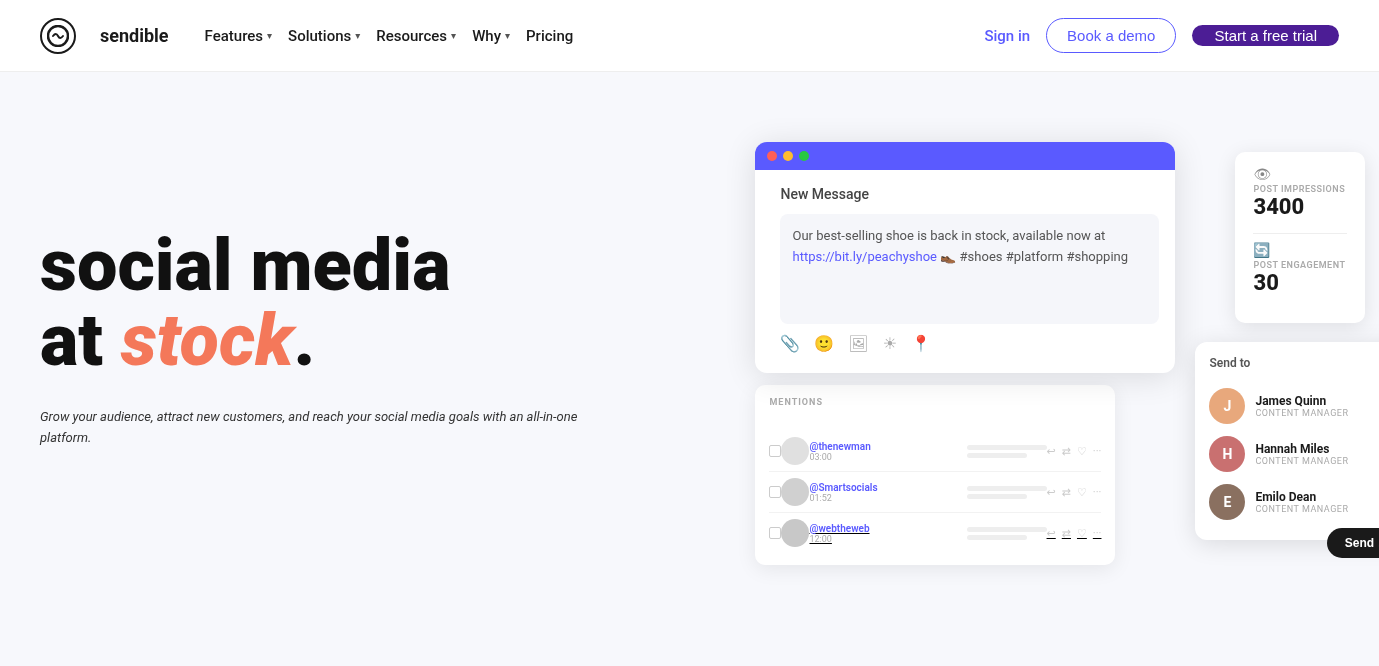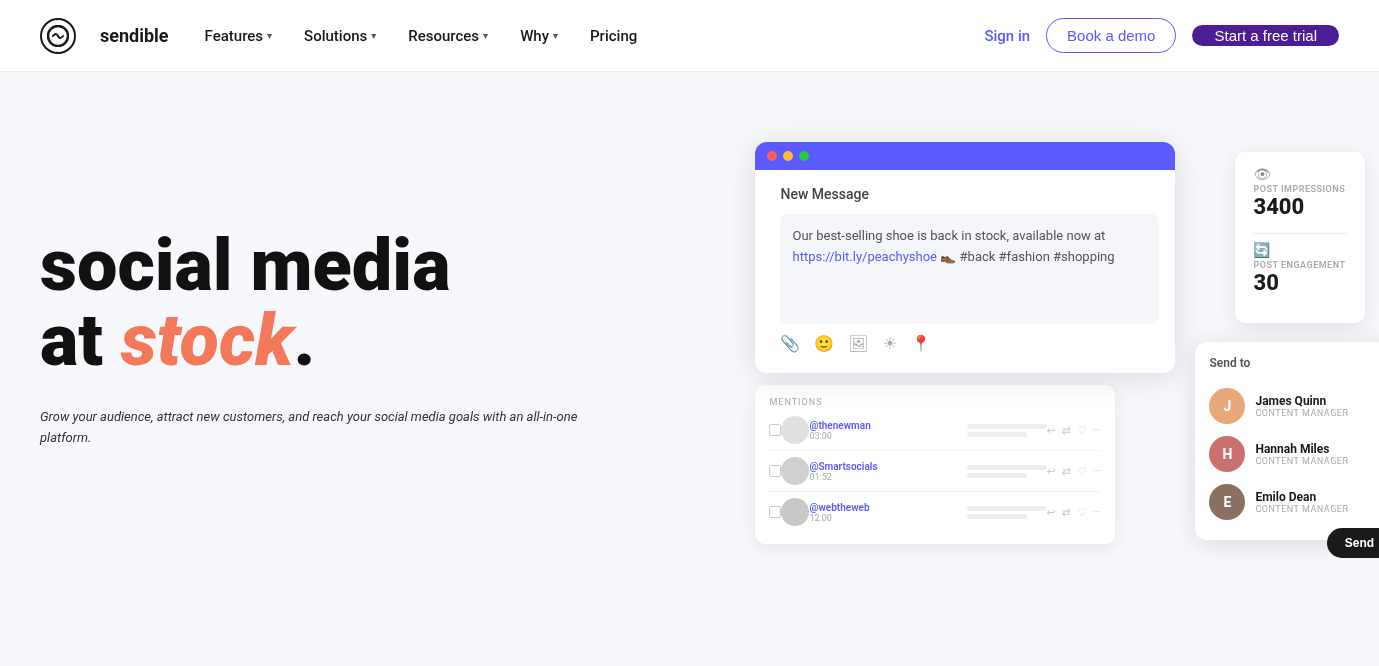--- a/index.html
+++ b/index.html
@@ -21,21 +21,21 @@
     .nav-left { display: flex; align-items: center; gap: 36px; }
     .logo { display: flex; align-items: center; gap: 24px; text-decoration: none; }
     .logo-icon {
       width: 36px; height: 36px;
       border: 2.5px solid #1a1a1a;
       border-radius: 50%;
       display: flex; align-items: center; justify-content: center;
       font-size: 16px; font-weight: 900; color: #1a1a1a;
     }
     .logo-text { font-size: 18px; font-weight: 700; color: #1a1a1a; }
-    .nav-links { display: flex; align-items: flex-start; gap: 32px; }
+    .nav-links { display: flex; align-items: flex-start; gap: 16px; }
     .nav-link {
       font-size: 15px; color: #1a1a1a; text-decoration: none; font-weight: 500;
       display: flex; align-items: center; gap: 4px; cursor: pointer;
     }
     .nav-link .chevron { font-size: 10px; color: #555; }
     .nav-right { display: flex; align-items: center; gap: 16px; margin-left: 41px; }
     .sign-in { font-size: 15px; color: #5a5aff; font-weight: 500; text-decoration: none; cursor: pointer; }
     .book-demo {
       border: 1.5px solid #5a5aff; border-radius: 24px;
       padding: 8px 20px; font-size: 15px; font-weight: 500;
@@ -112,23 +112,23 @@
     .stat-value { font-size: 22px; font-weight: 800; color: #1a1a1a; }
     .stat-divider { border: none; border-top: 1px solid #eee; margin: 8px 0; }
 
     
     .mentions-panel {
       background: #fff; border-radius: 10px;
       box-shadow: 0 4px 20px rgba(0,0,0,0.08);
       padding: 12px 14px; width: 360px;
       margin-top: 12px;
     }
-    .mentions-label { font-size: 9px; text-transform: uppercase; color: #aaa; letter-spacing: 1px; font-weight: 400; margin-bottom: 3px; }
+    .mentions-label { font-size: 9px; text-transform: uppercase; color: #aaa; letter-spacing: 1px; font-weight: 700; margin-bottom: 24px; }
     .mention-row { display: flex; align-items: center; padding: 6px 0; border-bottom: 1px solid #f2f2f2; }
-    .mention-row:last-child { border-bottom: none; }
+    .mention-row:last-child { border-bottom: none; text-decoration: underline; }
     .mention-cb { width: 12px; height: 12px; border: 1.5px solid #ccc; border-radius: 2px; flex-shrink: 0; }
     .mention-avatar { width: 28px; height: 28px; background: #ddd; border-radius: 50%; flex-shrink: 0; }
     .mention-content { flex: 1; }
     .mention-name { font-size: 10px; color: #5a5aff; font-weight: 600; }
     .mention-time { font-size: 9px; color: #aaa; }
     .mention-bars { display: flex; flex-direction: column; gap: 3px; }
     .mention-bar { height: 5px; background: #eee; border-radius: 3px; }
     .mention-bar.w1 { width: 80px; }
     .mention-bar.w2 { width: 60px; }
     .mention-actions { display: flex; gap: 6px; align-items: center; }
@@ -217,21 +217,21 @@
 
       <div class="compose-window">
         <div class="compose-titlebar">
           <div class="dot dot-r"></div>
           <div class="dot dot-y"></div>
           <div class="dot dot-g"></div>
         </div>
         <div class="compose-body">
           <div class="compose-label">New Message</div>
           <div class="compose-text-area">
-            <span>Our best-selling shoe is back in stock, available now at </span><a href="#">https://bit.ly/peachyshoe</a><span> 👞 #back #fashion #shopping</span>
+            <span>Our best-selling shoe is back in stock, available now at </span><a href="#">https://bit.ly/peachyshoe</a><span> 👞 #shoes #platform #shopping</span>
           </div>
           <div class="compose-icons">
             <span class="compose-icon">📎</span>
             <span class="compose-icon">🙂</span>
             <span class="compose-icon">🖼</span>
             <span class="compose-icon">☀</span>
             <span class="compose-icon">📍</span>
           </div>
         </div>
       </div>

